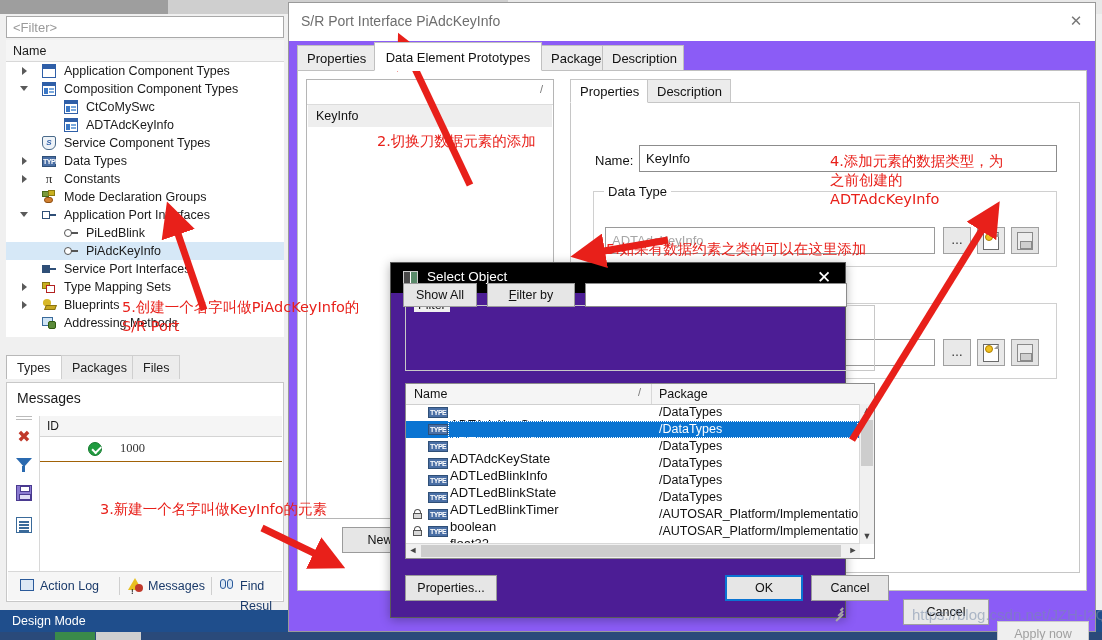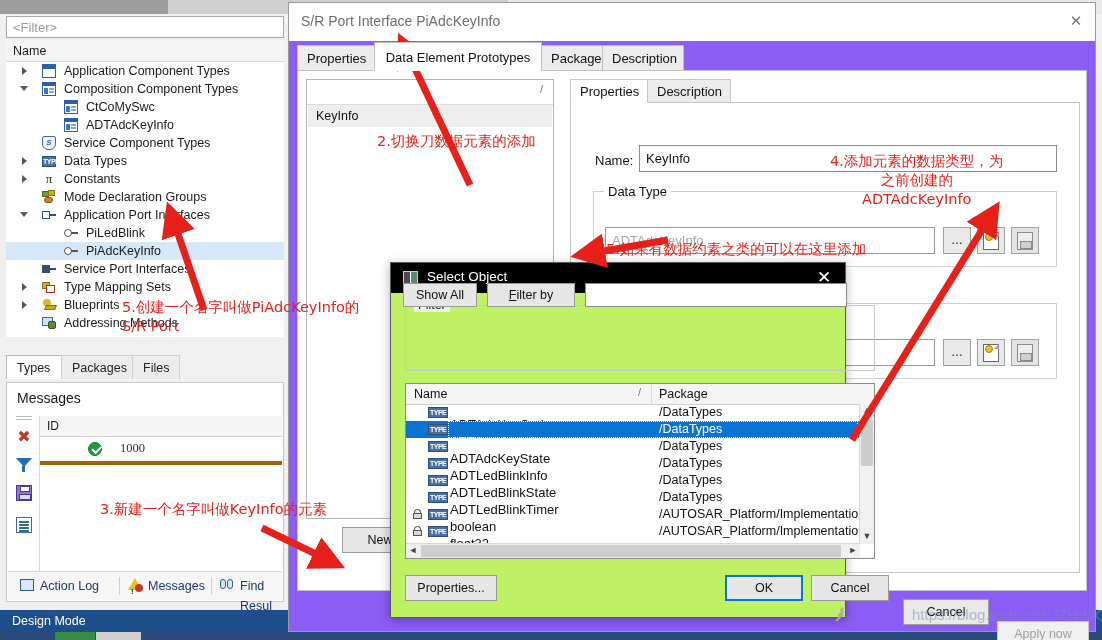--- a/index.html
+++ b/index.html
@@ -95,21 +95,21 @@
   .ic-filter:before{content:"";position:absolute;left:0;top:0;width:0;height:0;border-left:8px solid transparent;border-right:8px solid transparent;border-top:9px solid #2a6ab0;}
   .ic-filter:after{content:"";position:absolute;left:6px;top:8px;width:3px;height:6px;background:#2a6ab0;}
   .ic-save{position:absolute;left:3px;top:3px;width:16px;height:16px;background:#8a7ad0;border:1px solid #4a3a90;box-sizing:border-box;}
   .ic-save .sh{position:absolute;left:3px;top:0px;width:10px;height:6px;background:#fff;border:1px solid #4a3a90;box-sizing:border-box;}
   .ic-save .bd{position:absolute;left:2px;top:8px;width:12px;height:6px;background:#dfdcf5;border:1px solid #4a3a90;box-sizing:border-box;}
   .ic-note{position:absolute;left:3px;top:3px;width:16px;height:16px;background:#fff;border:1px solid #3a6a9a;box-sizing:border-box;}
   .ic-note .l{position:absolute;left:2px;width:10px;height:1.5px;background:#3a6a9a;}
   #msg-grid{position:absolute;left:32px;top:33px;right:1px;bottom:30px;background:#fff;border-left:1px solid #d8d8d8;}
   #msg-grid .hdr{position:absolute;left:0;top:0;right:0;height:20px;background:#f5f5f5;border-bottom:1px solid #d4d4d4;}
   #msg-grid .hdr span{position:absolute;left:7px;top:3px;font-size:12px;color:#1a1a1a;}
-  #msg-row{position:absolute;left:0;top:21px;right:0;height:24px;border-bottom:4px solid #a16207;}
+  #msg-row{position:absolute;left:0;top:21px;right:0;height:24px;border-bottom:1px solid #a16207;}
   .ic-ok{position:absolute;left:48px;top:5px;width:14px;height:14px;border-radius:50%;background:#1f9b3f;
          border:1px solid #157a2f;box-sizing:border-box;}
   .ic-ok:after{content:"";position:absolute;left:3px;top:3px;width:7px;height:3.5px;border-left:2px solid #fff;border-bottom:2px solid #fff;transform:rotate(-45deg);}
   #msg-row .idv{position:absolute;left:80px;top:4px;font-size:12.5px;color:#333;font-family:"Liberation Serif",serif;}
   #msg-tabs{position:absolute;left:1px;bottom:1px;right:1px;height:28px;background:#f6f6f6;border-top:1px solid #d8d8d8;}
   .mtab{position:absolute;top:4px;height:20px;line-height:20px;font-size:12.5px;color:#1a3a6a;padding-left:20px;}
   .mtab .sep{position:absolute;left:-9px;top:1px;width:1px;height:18px;background:#cfcfcf;}
   .ic-alog{position:absolute;left:0;top:3px;width:14px;height:12px;background:#dce8f5;border:1.5px solid #2a5a9a;box-sizing:border-box;}
   .ic-msgs{position:absolute;left:0;top:2px;width:15px;height:14px;}
   .ic-msgs .tri{position:absolute;left:0;top:0;width:0;height:0;border-left:7px solid transparent;border-right:7px solid transparent;border-bottom:12px solid #e8c020;}
@@ -179,21 +179,21 @@
   .ic-editdoc{position:absolute;left:5px;top:4px;width:16px;height:18px;background:#ededed;border:1px solid #8a8a8a;box-sizing:border-box;}
   .ic-editdoc .p{position:absolute;left:2px;top:8px;width:12px;height:8px;background:#cfcfcf;border:1px solid #8a8a8a;box-sizing:border-box;}
   .sbtn.disabled{background:#e4e4e4;}
 
   
   .dbtn{position:absolute;height:26px;line-height:24px;text-align:center;font-size:12.5px;box-sizing:border-box;
         border:1px solid #a0a0a0;background:#e9e9e9;color:#111;}
   .dbtn.disabled{color:#a0a0a0;background:#efefef;border-color:#c8c8c8;margin-top:22px;}
 
   
-  #seldlg{left:390px;top:262px;width:456px;height:356px;background:#bef264;border:1px solid #5a5a5a;box-sizing:border-box;
+  #seldlg{left:390px;top:262px;width:456px;height:356px;background:#4c1d95;border:1px solid #5a5a5a;box-sizing:border-box;
           box-shadow:0 2px 10px rgba(0,0,0,.3);}
   #seldlg-title{position:absolute;left:0;top:0;right:0;height:30px;background:#000;}
   #seldlg-title .t{position:absolute;left:36px;top:6px;color:#fff;font-size:13.5px;}
   #seldlg-icon{position:absolute;left:12px;top:8px;width:15px;height:13px;background:#fff;border:1px solid #ccc;box-sizing:border-box;}
   #seldlg-icon .a{position:absolute;left:0;top:0;width:6px;height:11px;background:#4a4a4a;}
   #seldlg-icon .b{position:absolute;left:7px;top:0;width:6px;height:11px;background:#5a8a6a;}
   #seldlg-close{position:absolute;right:10px;top:4px;width:22px;height:22px;text-align:center;line-height:22px;color:#fff;font-size:17px;}
 
   #filter-group{position:absolute;left:14px;top:42px;width:470px;height:66px;border:1px solid #c8c8c8;box-sizing:border-box;}
   #filter-group .gtitle{position:absolute;left:8px;top:-8px;background:#f0f0f0;padding:0 4px;font-size:12.5px;color:#111;}
@@ -679,18 +679,18 @@
   <line x1="470" y1="185" x2="410" y2="58" stroke="#e8201a" stroke-width="7" marker-end="url(#ah)"></line>
   <line x1="262" y1="528" x2="320" y2="556" stroke="#e8201a" stroke-width="7" marker-end="url(#ah)"></line>
   <line x1="852" y1="440" x2="985" y2="225" stroke="#e8201a" stroke-width="7" marker-end="url(#ah)"></line>
   <line x1="668" y1="240" x2="598" y2="252" stroke="#e8201a" stroke-width="7" marker-end="url(#ah)"></line>
 </svg>
 
 <div class="anno" style="left:122px;top:298px;">5.创建一个名字叫做PiAdcKeyInfo的
 S/R Port</div>
 <div class="anno" style="left:377px;top:132px;">2.切换刀数据元素的添加</div>
 <div class="anno" style="left:100px;top:500px;">3.新建一个名字叫做KeyInfo的元素</div>
-<div class="anno" style="left:830px;top:152px;text-align:center;">4.添加元素的数据类型，为
+<div class="anno" style="left:830px;top:152px;">4.添加元素的数据类型，为
 之前创建的
 ADTAdcKeyInfo</div>
 <div class="anno" style="left:606px;top:240px;">5.如果有数据约素之类的可以在这里添加</div>
 
 <div id="watermark">https://blog.csdn.net/JZH-I2Q</div>
 
 </body></html>

